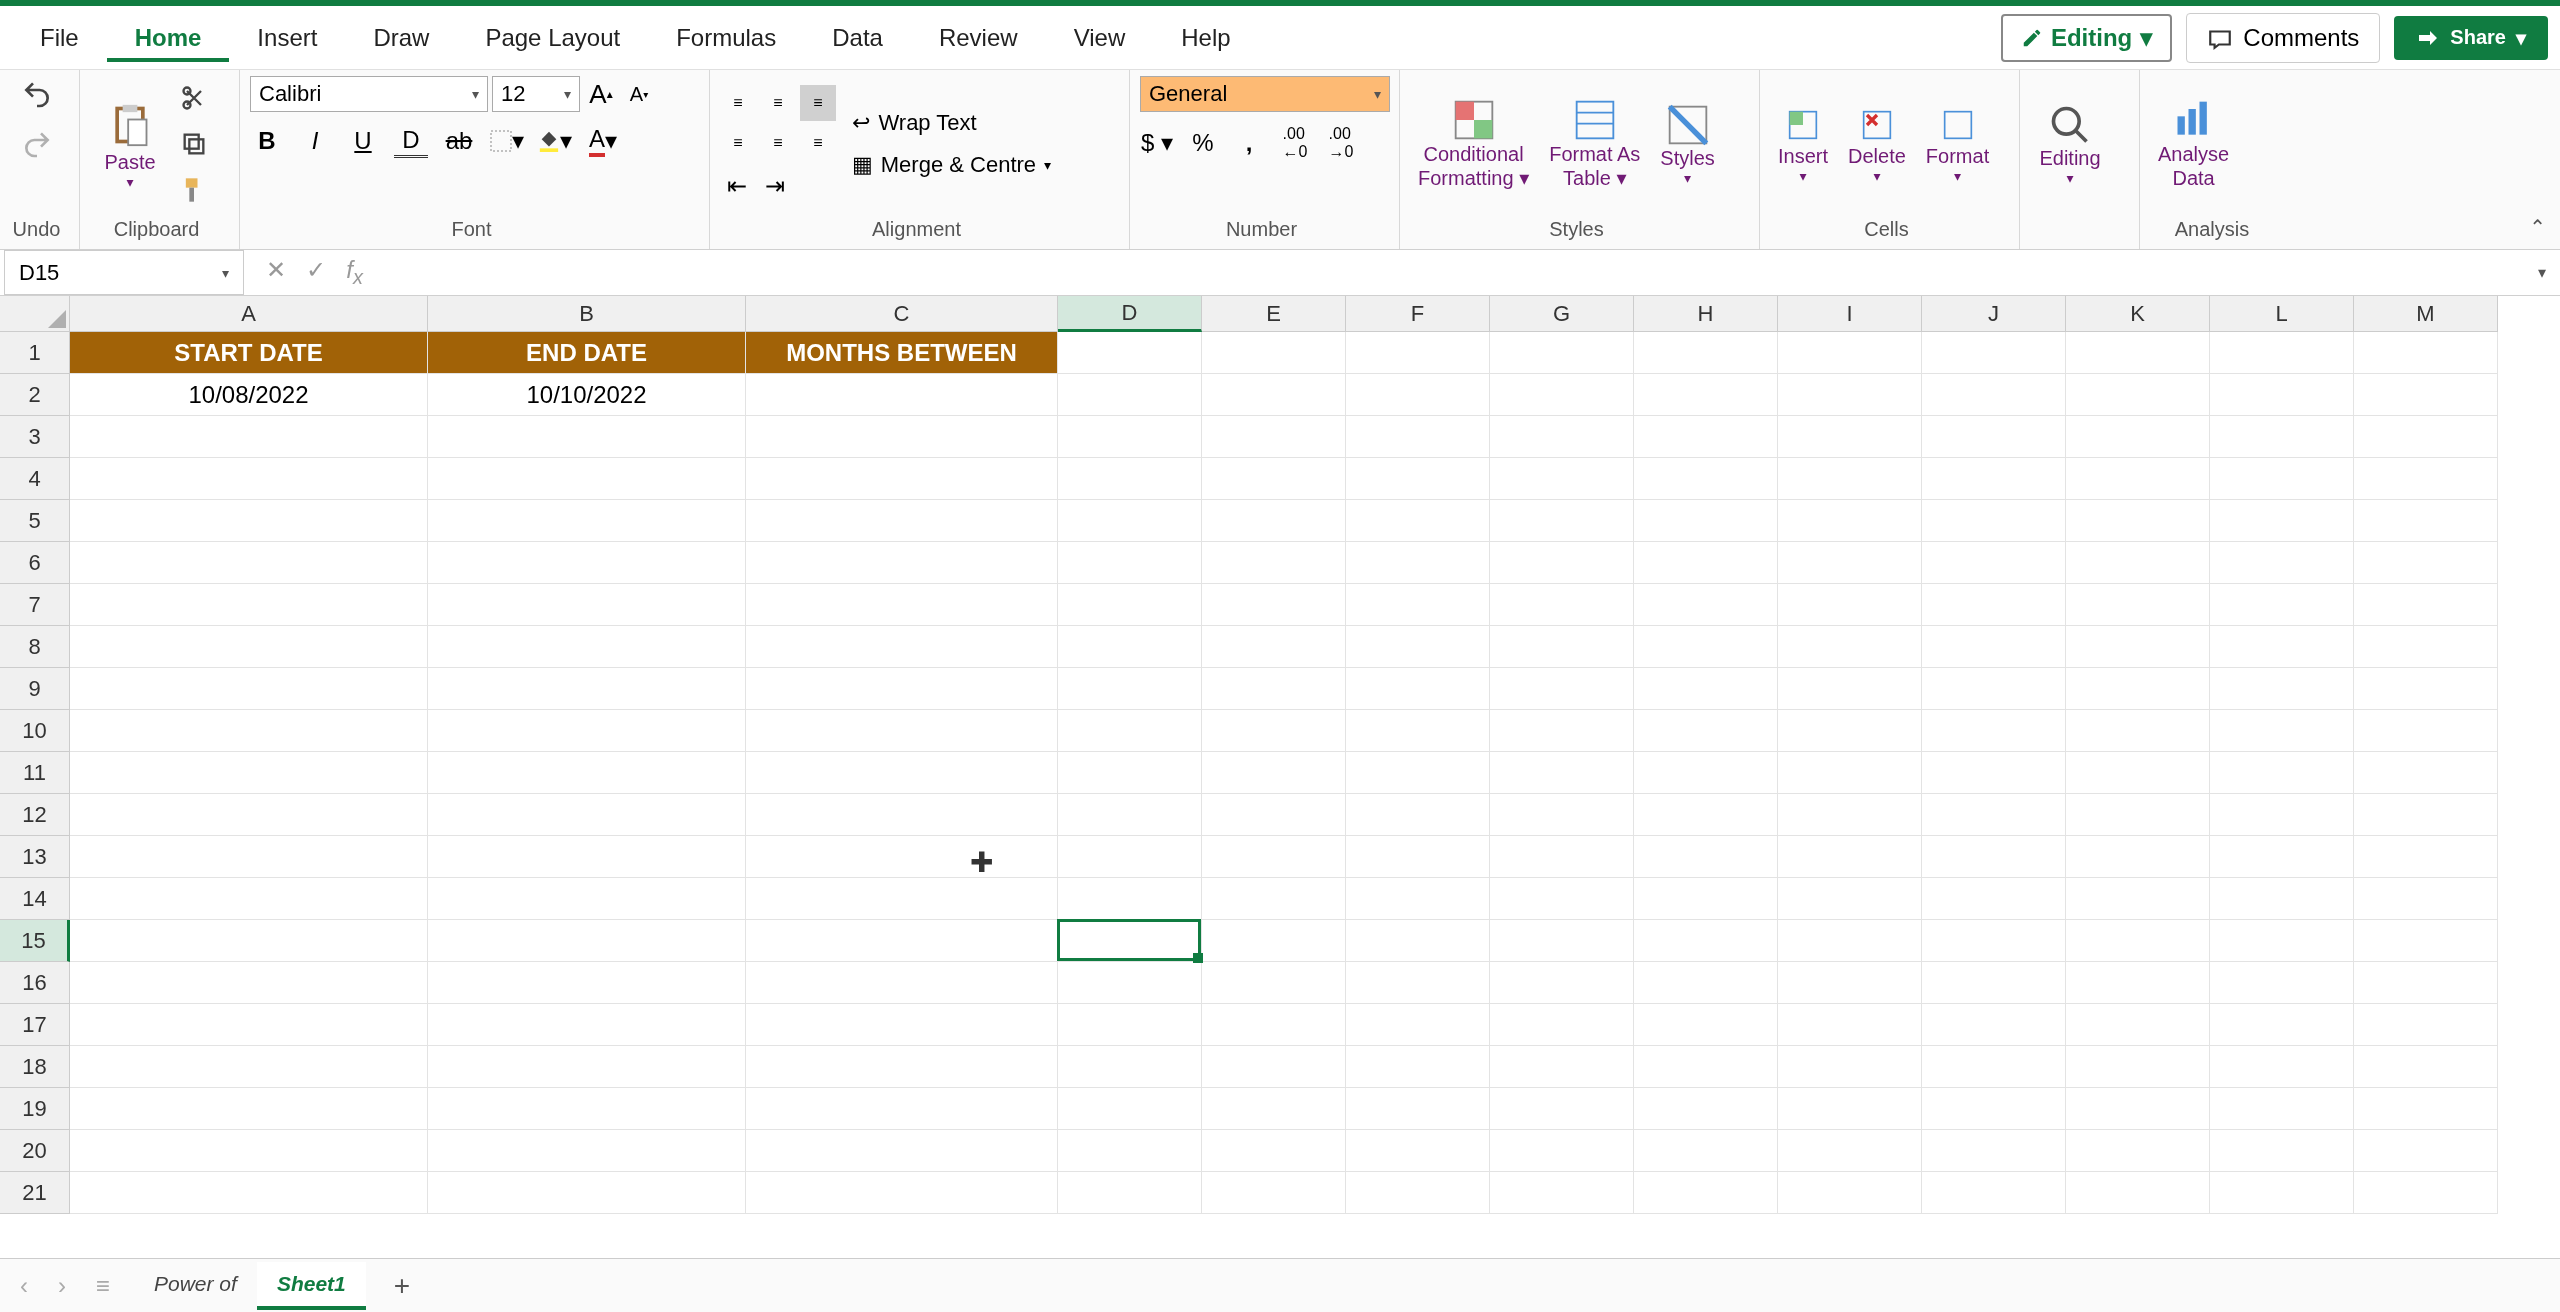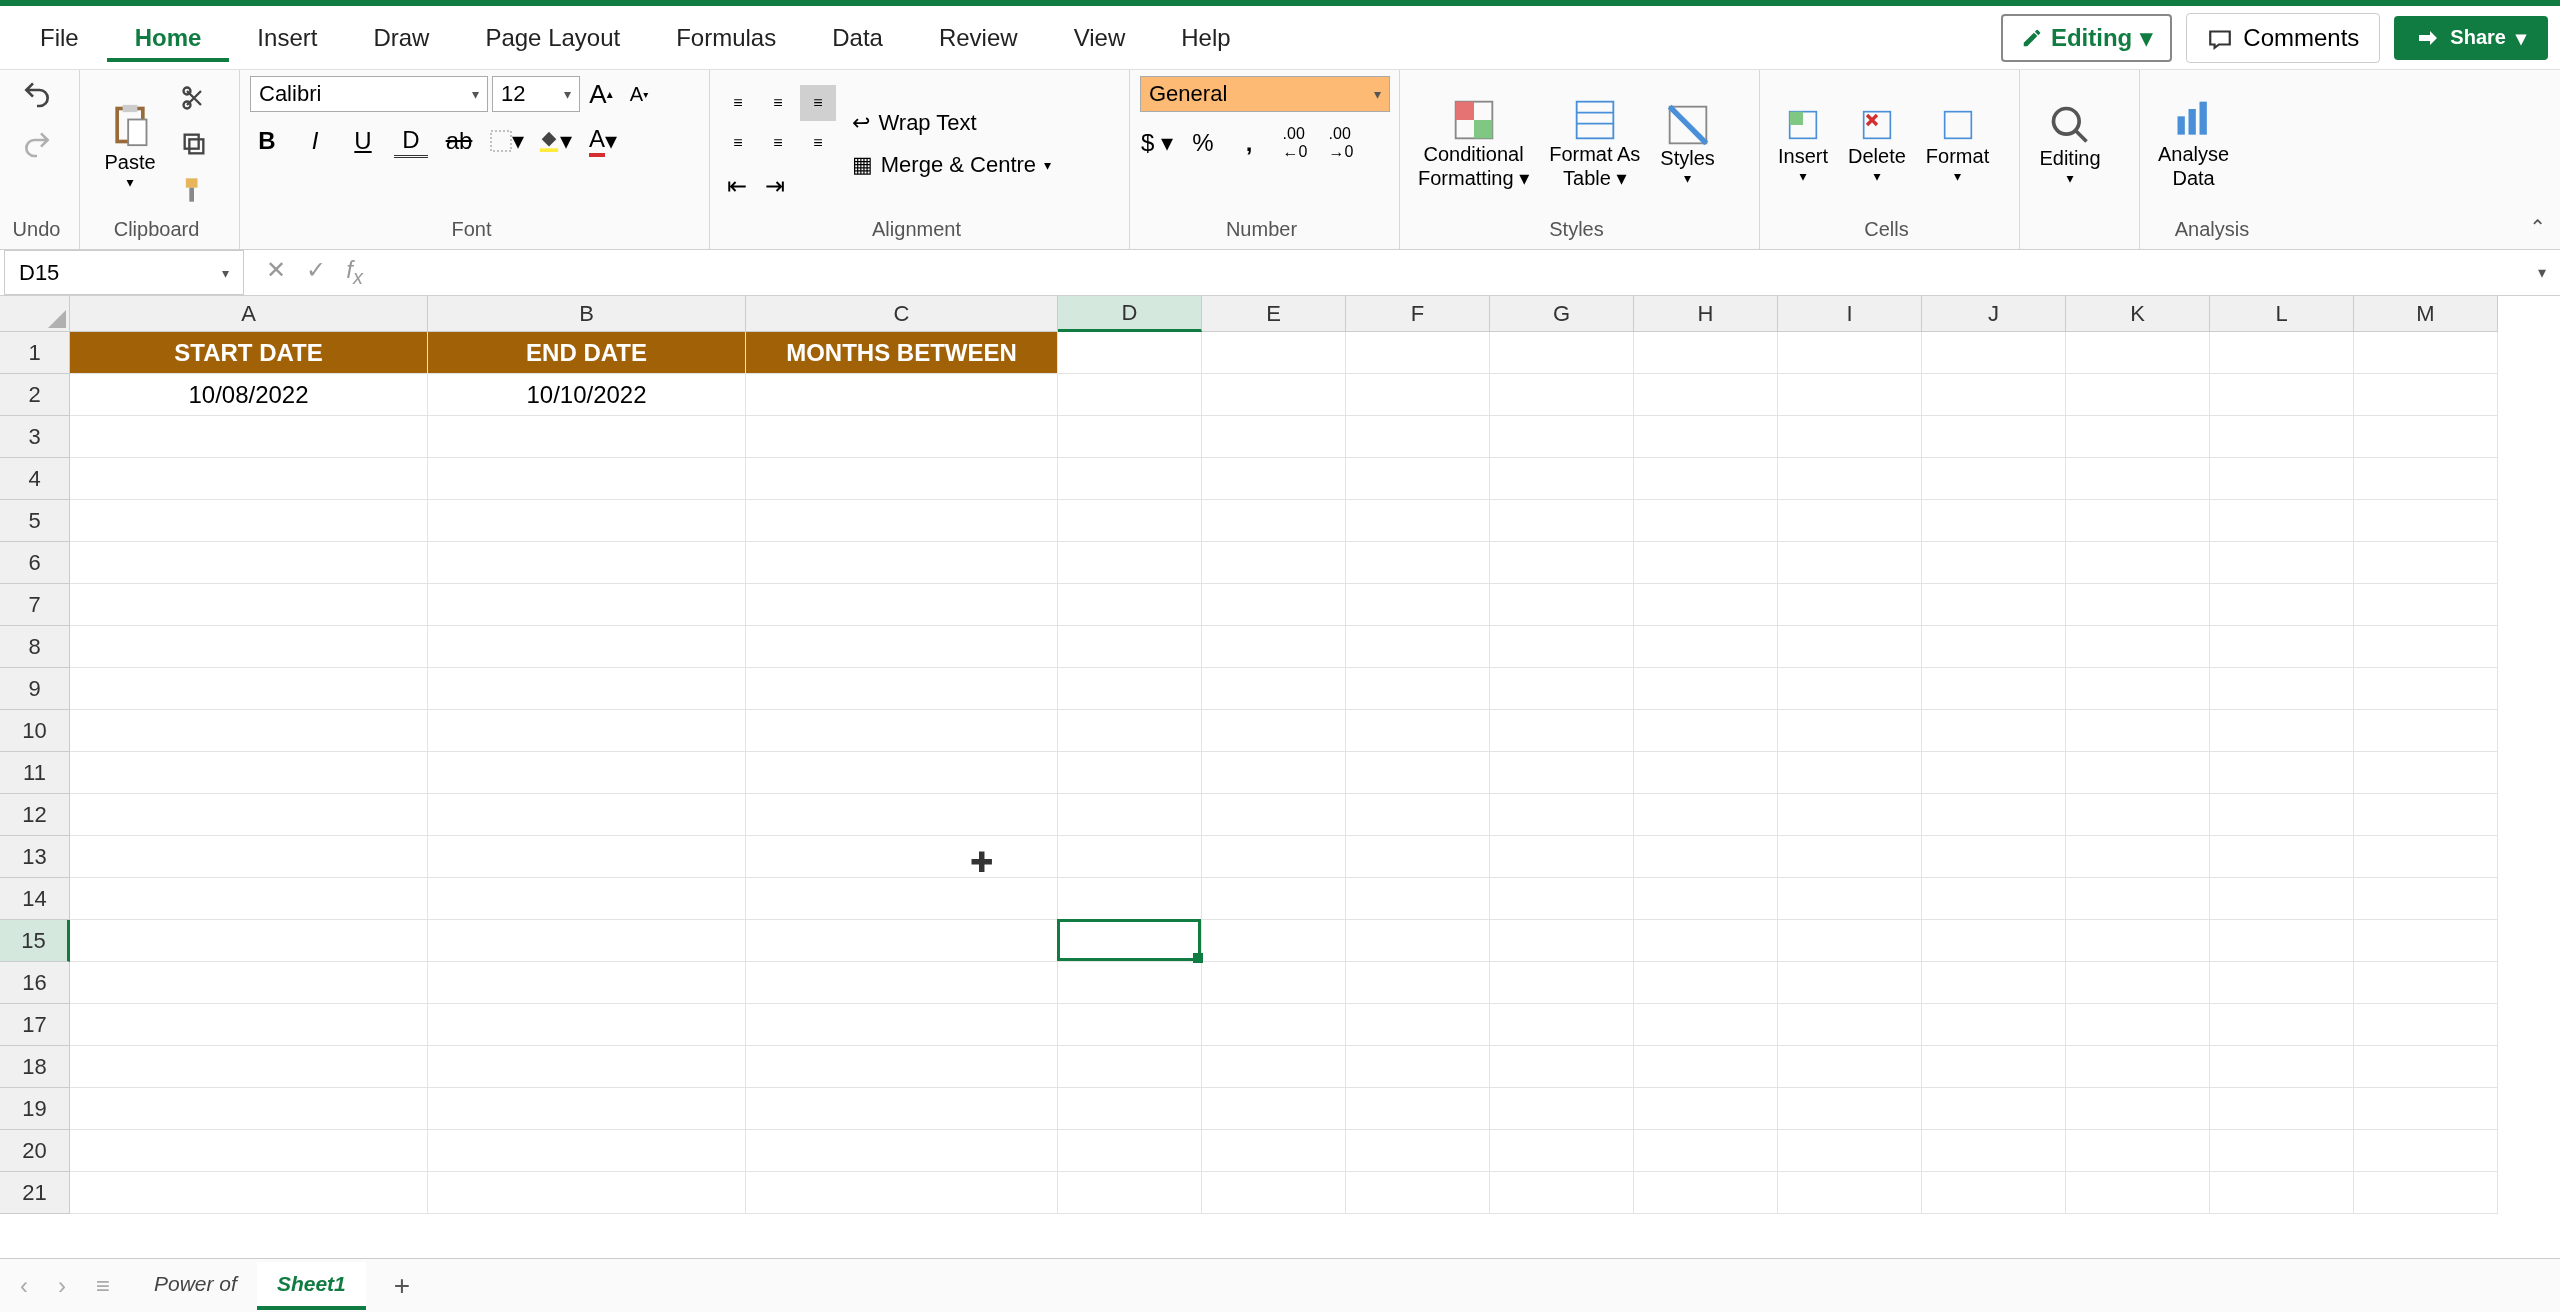--- a/index.html
+++ b/index.html
@@ -14,21 +14,21 @@
 .editing-btn { display: flex; align-items: center; gap: 8px; border: 2px solid #888; padding: 8px 18px; border-radius: 4px; font-size: 24px; color: #107c41; font-weight: 600; }
 .editing-btn svg { width: 22px; height: 22px; }
 .comments-btn { display: flex; align-items: center; gap: 10px; border: 1px solid #ccc; padding: 10px 20px; border-radius: 4px; font-size: 24px; }
 .share-btn { display: flex; align-items: center; gap: 10px; background: #107c41; color: #fff; padding: 10px 22px; border-radius: 4px; font-size: 20px; font-weight: 600; }
 
 
 .ribbon { display: flex; height: 180px; background: #fafafa; border-bottom: 1px solid #d0d0d0; position: relative; }
 .ribbon-group { display: flex; flex-direction: column; border-right: 1px solid #d8d8d8; padding: 6px 16px 0 10px; }
 .ribbon-group-content { flex: 1; display: flex; align-items: center; gap: 6px; }
 .ribbon-group-label { text-align: center; font-size: 20px; color: #555; padding: 6px 0 8px 0; }
-.rib-btn { display: flex; flex-direction: column; align-items: center; justify-content: center; padding: 4px 8px; cursor: pointer; font-size: 20px; color: #000000; }
+.rib-btn { display: flex; flex-direction: column; align-items: center; justify-content: center; padding: 4px 8px; cursor: pointer; font-size: 20px; color: #701a75; }
 .rib-btn-lg { min-width: 80px; }
 .rib-col { display: flex; flex-direction: column; gap: 6px; }
 .rib-row { display: flex; gap: 4px; align-items: center; }
 .icon-box { width: 36px; height: 36px; display: flex; align-items: center; justify-content: center; }
 .font-select { width: 238px; height: 36px; border: 1px solid #aaa; font-size: 22px; padding: 0 8px; background: #fff; display: flex; align-items: center; justify-content: space-between; }
 .size-select { width: 88px; height: 36px; border: 1px solid #aaa; font-size: 22px; padding: 0 8px; background: #fff; display: flex; align-items: center; justify-content: space-between; }
 .num-select { width: 250px; height: 36px; border: 1px solid #aaa; font-size: 22px; padding: 0 8px; background: #fdba74; display: flex; align-items: center; justify-content: space-between; }
 .sel-arrow { font-size: 14px; color: #555; }
 .fmt-btn { width: 34px; height: 34px; display: flex; align-items: center; justify-content: center; font-size: 24px; }
 .align-grid { display: grid; grid-template-columns: repeat(3, 36px); grid-template-rows: repeat(2, 36px); gap: 4px; }

